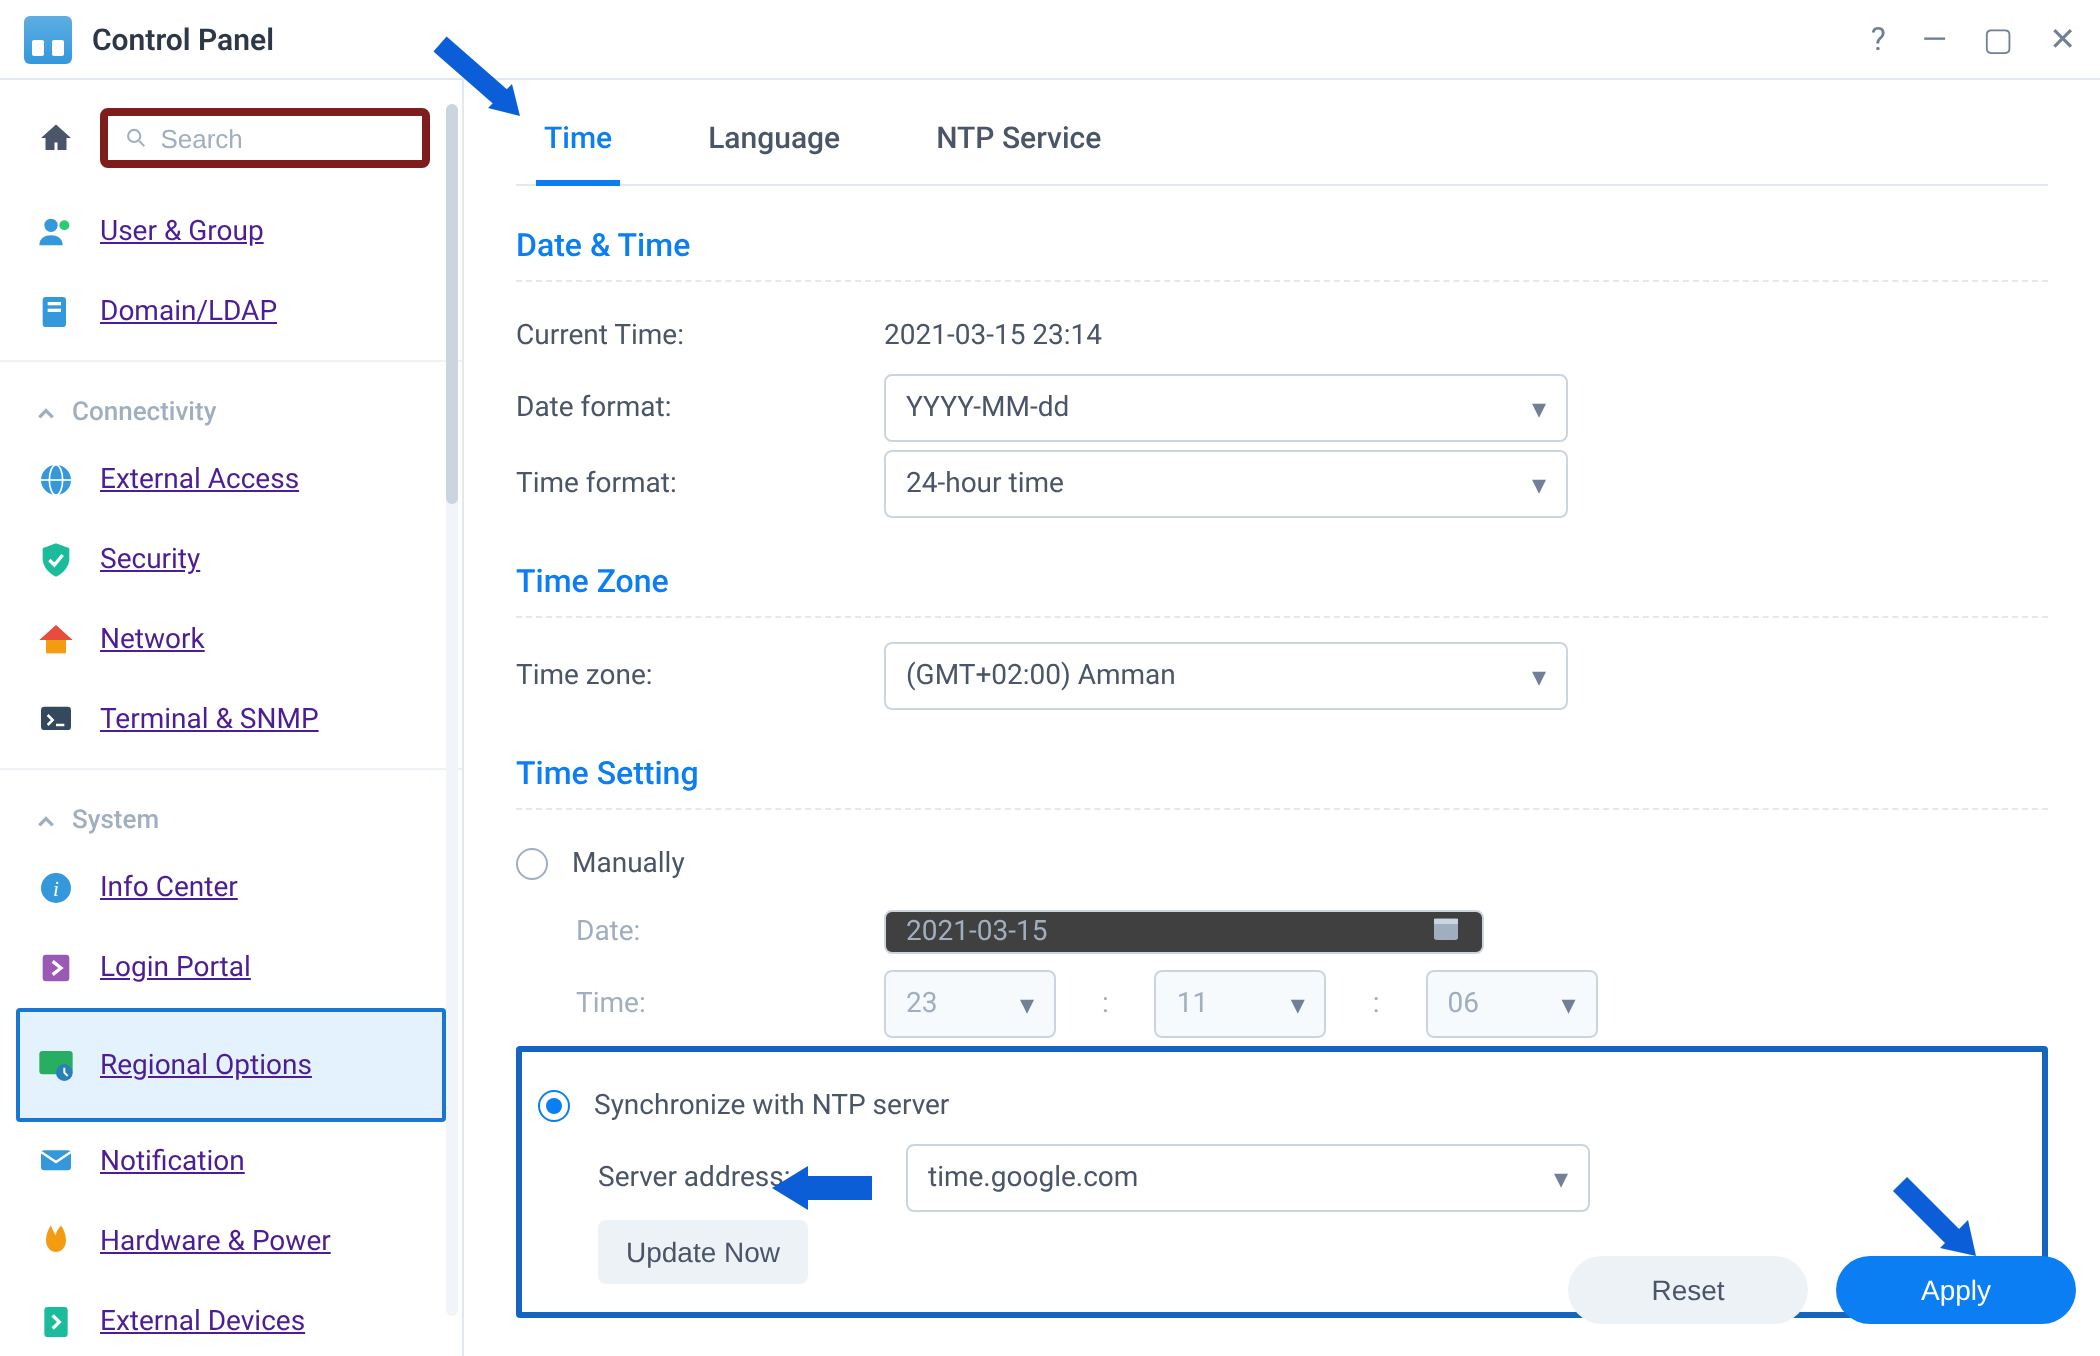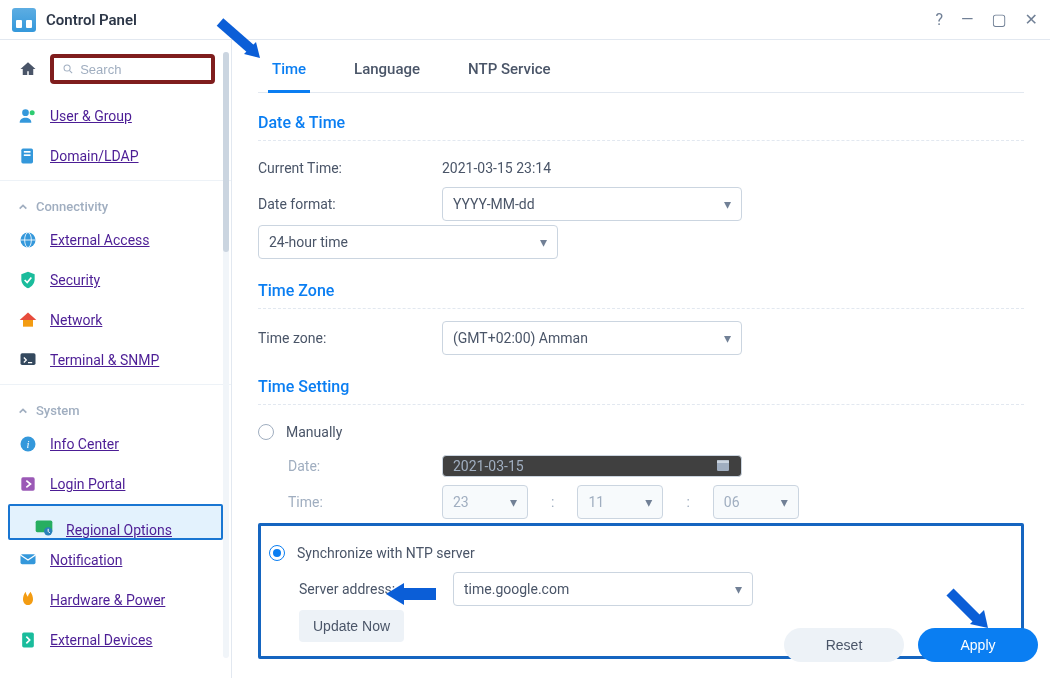--- a/index.html
+++ b/index.html
@@ -62,21 +62,21 @@
   .search-input { border:none; outline:none; width:100%; font-size:13px; color:#4a5568; }
   .search-input::placeholder { color:#a0aec0; }
 
   .sb-item {
     display:flex; align-items:center; gap:12px; height:40px; padding:0 18px;
     color:#4c1d95; cursor:pointer;text-decoration:underline;
   }
   .sb-item .ico { width:20px; height:20px; display:flex; align-items:center;justify-content:center; }
   .sb-item.active {
     background:#e3f2fd; border:2px solid #1976d2; margin:0 8px;
-    padding:0 24px; border-radius:2px; height:36px;align-items:flex-end;
+    padding:0 8px; border-radius:2px; height:57px;
   }
   .sb-group-hdr {
     display:flex; align-items:center; gap:8px; padding: 14px 18px 6px 18px;
     color:#a0aec0; font-size:13px; font-weight:500;
   }
   .sb-group-hdr svg { width:10px; height:10px; }
   .sb-divider { height:1px; background:#edf2f7; margin:4px 0; }
 
   
   .content { flex:1; padding: 12px 26px 16px 26px; display:flex; flex-direction:column; position:relative; }
@@ -91,21 +91,21 @@
   }
 
   .section-header { color:#0a7ef2; font-size:16px; font-weight:500; padding:20px 0 8px 0; border-bottom:1px dashed #e2e8f0; margin-bottom:10px; }
 
   .form-row { display:flex; align-items:center; min-height:34px; padding:2px 0; }
   .form-row.indent { padding-left:30px; }
   .form-label { width:184px; color:#4a5568; }
   .form-label.indent { padding-left:30px; width:184px; color:#a0aec0; }
   .form-value { color:#4a5568; }
   .select {
-    width:300px; height:34px; border:1px solid #cbd5e0; border-radius:4px; background:#fff;
+    width:342px; height:34px; border:1px solid #cbd5e0; border-radius:4px; background:#fff;
     display:flex; align-items:center; justify-content:space-between; padding:0 10px;
     color:#4a5568; cursor:pointer;
   }
   .select.disabled { background:#f7fafc; color:#a0aec0; }
   .select .chev { color:#718096; }
   .select.small { width:86px; }
   .date-select { width:300px; height:22px; border:1px solid #cbd5e0; border-radius:4px; background:#404040; color:#a0aec0;
     display:flex; align-items:center; justify-content:space-between; padding:0 10px; }
   .time-row { display:flex; align-items:center; gap:23px; }
   .colon { color:#a0aec0; }
@@ -323,20 +323,21 @@
       <div class="form-value">2021-03-15 23:14</div>
     </div>
     <div class="form-row">
       <div class="form-label">Date format:</div>
       <div class="select">
         <span>YYYY-MM-dd</span>
         <span class="chev">▾</span>
       </div>
     </div>
     <div class="form-row">
+      <div class="form-label">Time format:</div>
       <div class="select">
         <span>24-hour time</span>
         <span class="chev">▾</span>
       </div>
     </div>
 
     <div class="section-header">Time Zone</div>
     <div class="form-row">
       <div class="form-label">Time zone:</div>
       <div class="select">

